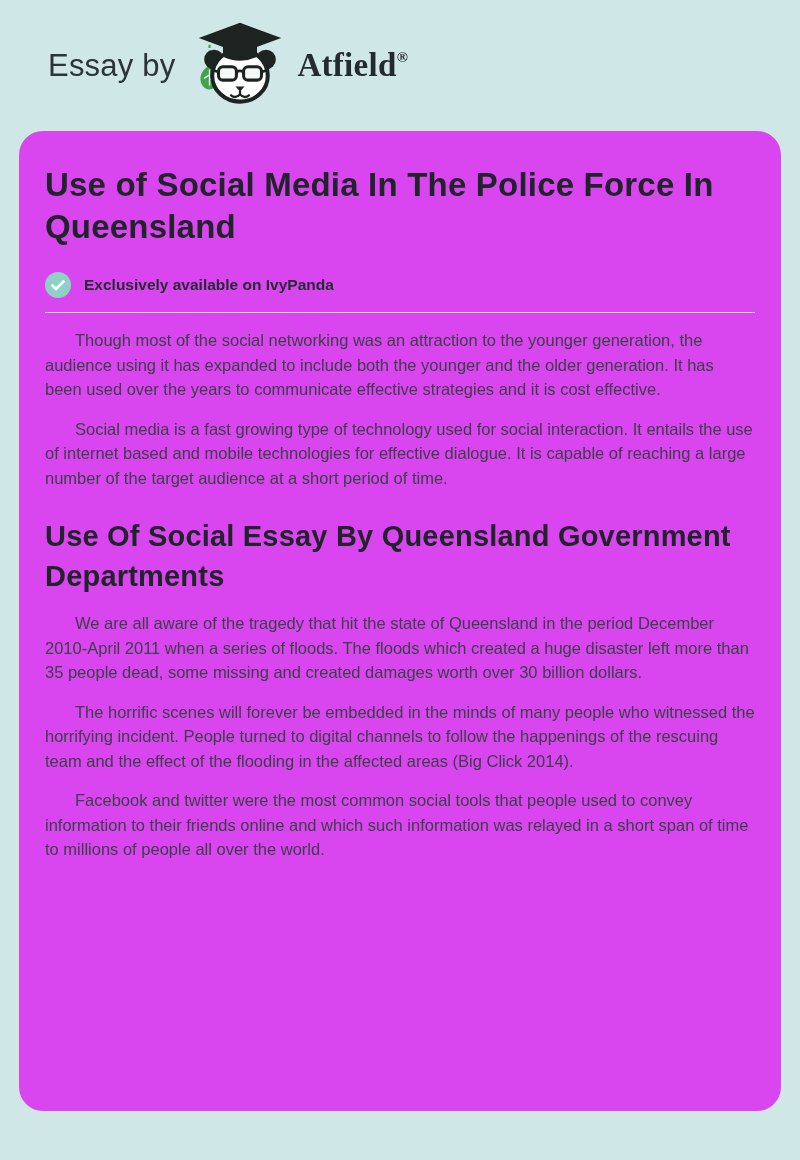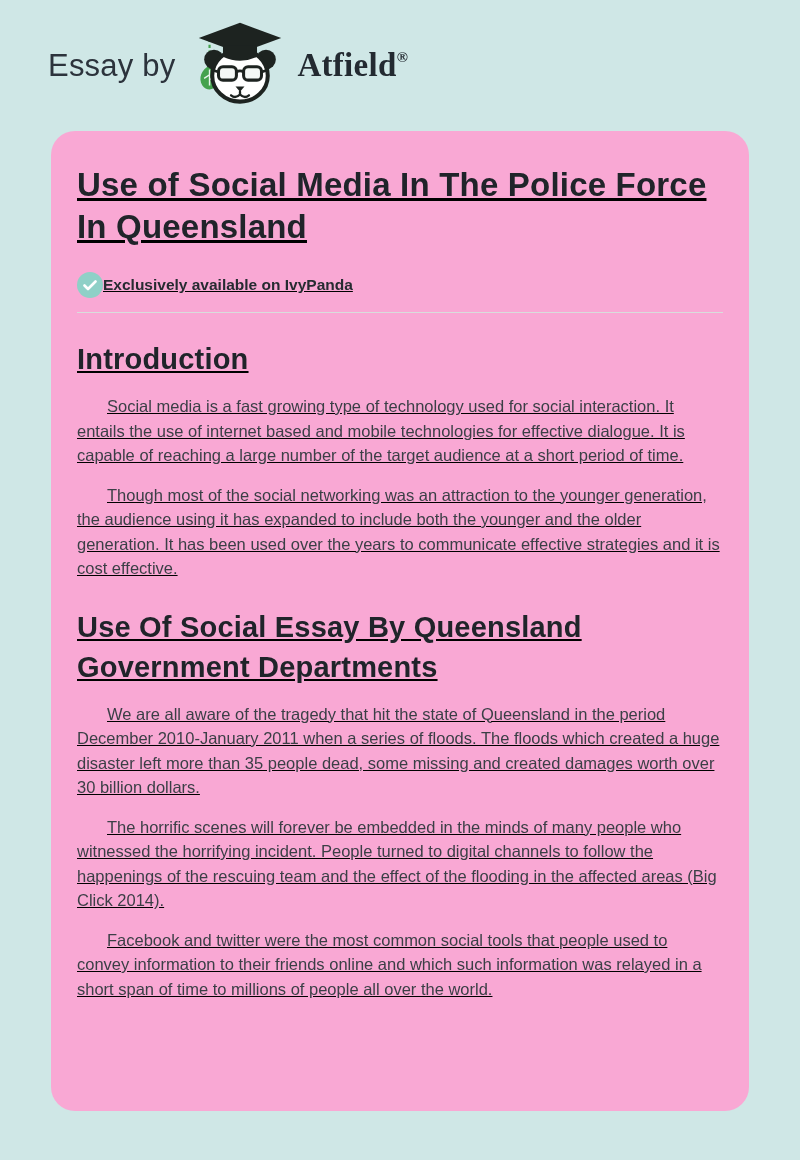--- a/index.html
+++ b/index.html
@@ -39,41 +39,41 @@
     white-space: nowrap;
   }
   .brand sup {
     font-size: 15px;
     vertical-align: 14px;
     font-weight: 700;
   }
 
   
   .card {
-    width: 698px;
+    width: 762px;
     min-height: 980px;
     margin: 0 auto;
-    background: #f9a8d4;
+    background: #d946ef;
     border-radius: 24px;
     padding: 33px 26px 48px 26px;
-    text-decoration: underline;
   }
 
   .article-title {
     font-size: 33px;
     line-height: 42px;
     font-weight: 700;
     color: #20242a;
     letter-spacing: 0.2px;
     margin-bottom: 24px;
   }
 
   .badge-row {
     display: flex;
     align-items: center;
+    gap: 13px;
     margin-bottom: 14px;
   }
   .badge-circle {
     width: 26px;
     height: 26px;
     border-radius: 50%;
     background: #8fd0c7;
     display: flex;
     align-items: center;
     justify-content: center;
@@ -152,25 +152,24 @@
       <svg width="14" height="11" viewBox="0 0 14 11">
         <path d="M1.5 5.5 L5 9 L12.5 1.5" stroke="#ffffff" stroke-width="2.6" fill="none" stroke-linecap="round" stroke-linejoin="round"></path>
       </svg>
     </span>
     <span class="badge-label">Exclusively available on IvyPanda</span>
   </div>
 
   <hr class="divider">
 
   <section>
-    <h2 class="section-heading">Introduction</h2>
+    <p>Though most of the social networking was an attraction to the younger generation, the audience using it has expanded to include both the younger and the older generation. It has been used over the years to communicate effective strategies and it is cost effective.</p>
     <p>Social media is a fast growing type of technology used for social interaction. It entails the use of internet based and mobile technologies for effective dialogue. It is capable of reaching a large number of the target audience at a short period of time.</p>
-    <p>Though most of the social networking was an attraction to the younger generation, the audience using it has expanded to include both the younger and the older generation. It has been used over the years to communicate effective strategies and it is cost effective.</p>
   </section>
 
   <section>
     <h2 class="section-heading">Use Of Social Essay By Queensland Government Departments</h2>
-    <p>We are all aware of the tragedy that hit the state of Queensland in the period December 2010-January 2011 when a series of floods. The floods which created a huge disaster left more than 35 people dead, some missing and created damages worth over 30 billion dollars.</p>
+    <p>We are all aware of the tragedy that hit the state of Queensland in the period December 2010-April 2011 when a series of floods. The floods which created a huge disaster left more than 35 people dead, some missing and created damages worth over 30 billion dollars.</p>
     <p>The horrific scenes will forever be embedded in the minds of many people who witnessed the horrifying incident. People turned to digital channels to follow the happenings of the rescuing team and the effect of the flooding in the affected areas (Big Click 2014).</p>
     <p>Facebook and twitter were the most common social tools that people used to convey information to their friends online and which such information was relayed in a short span of time to millions of people all over the world.</p>
   </section>
 
 </main>
 
 </body></html>

